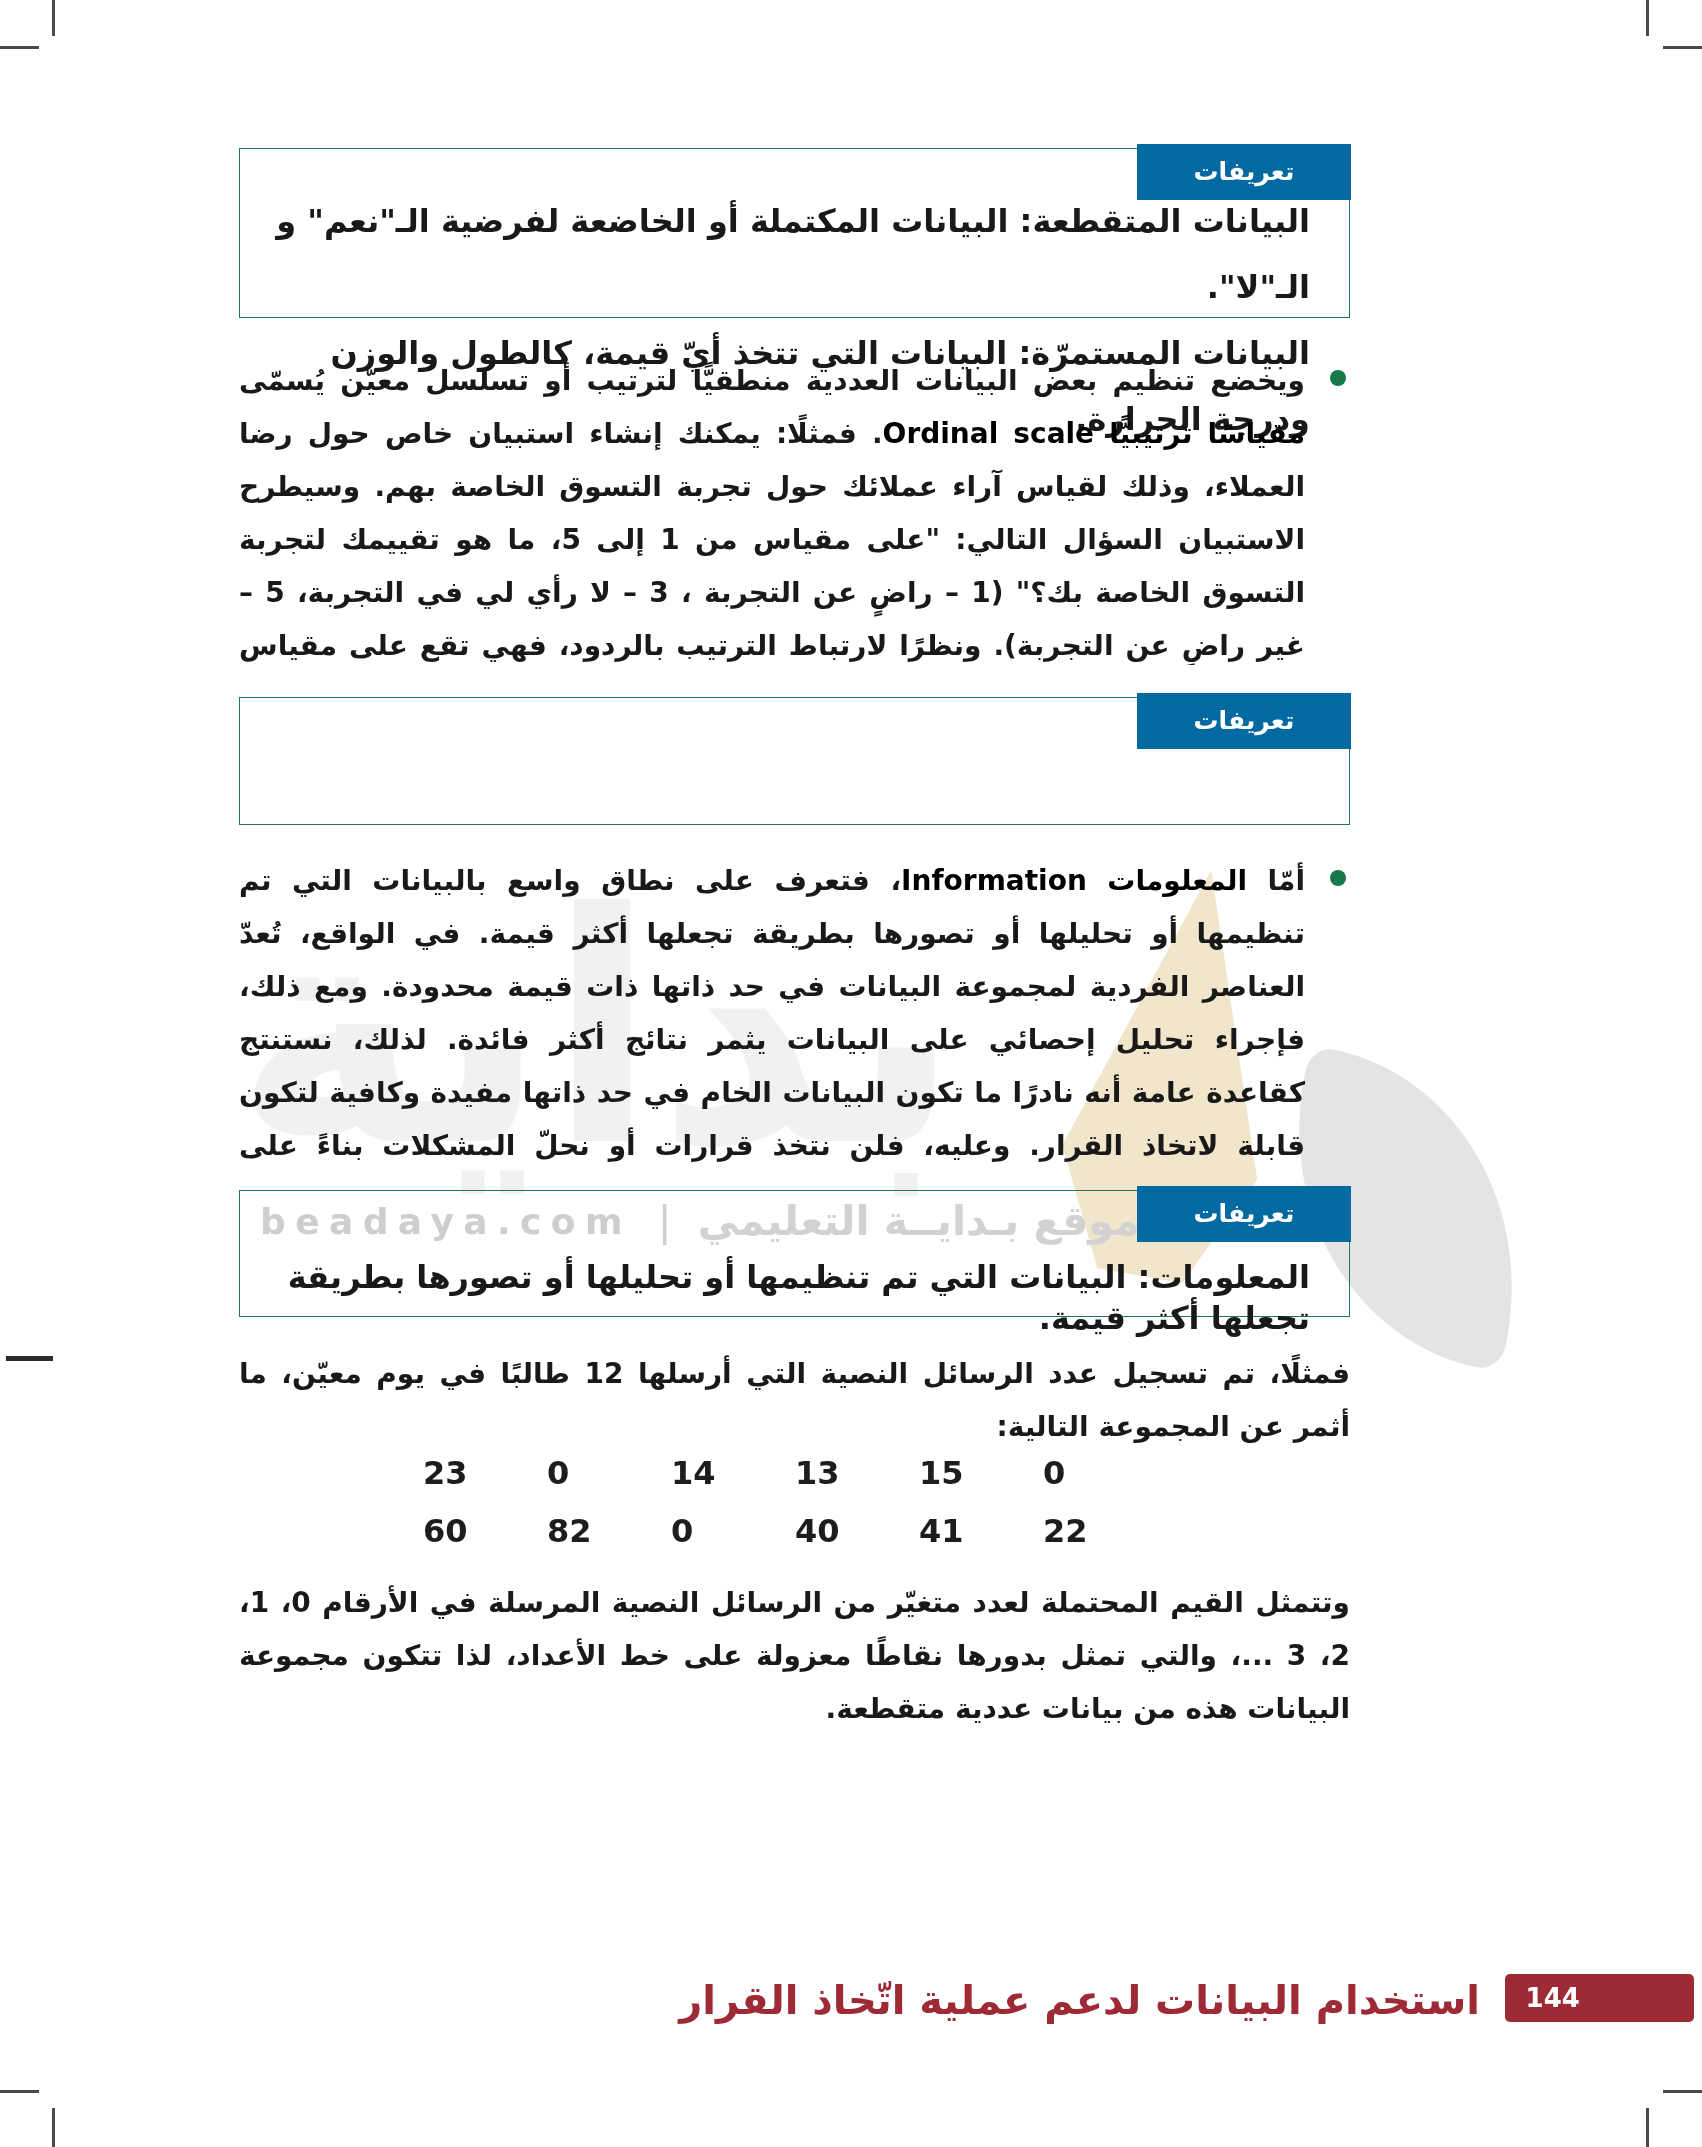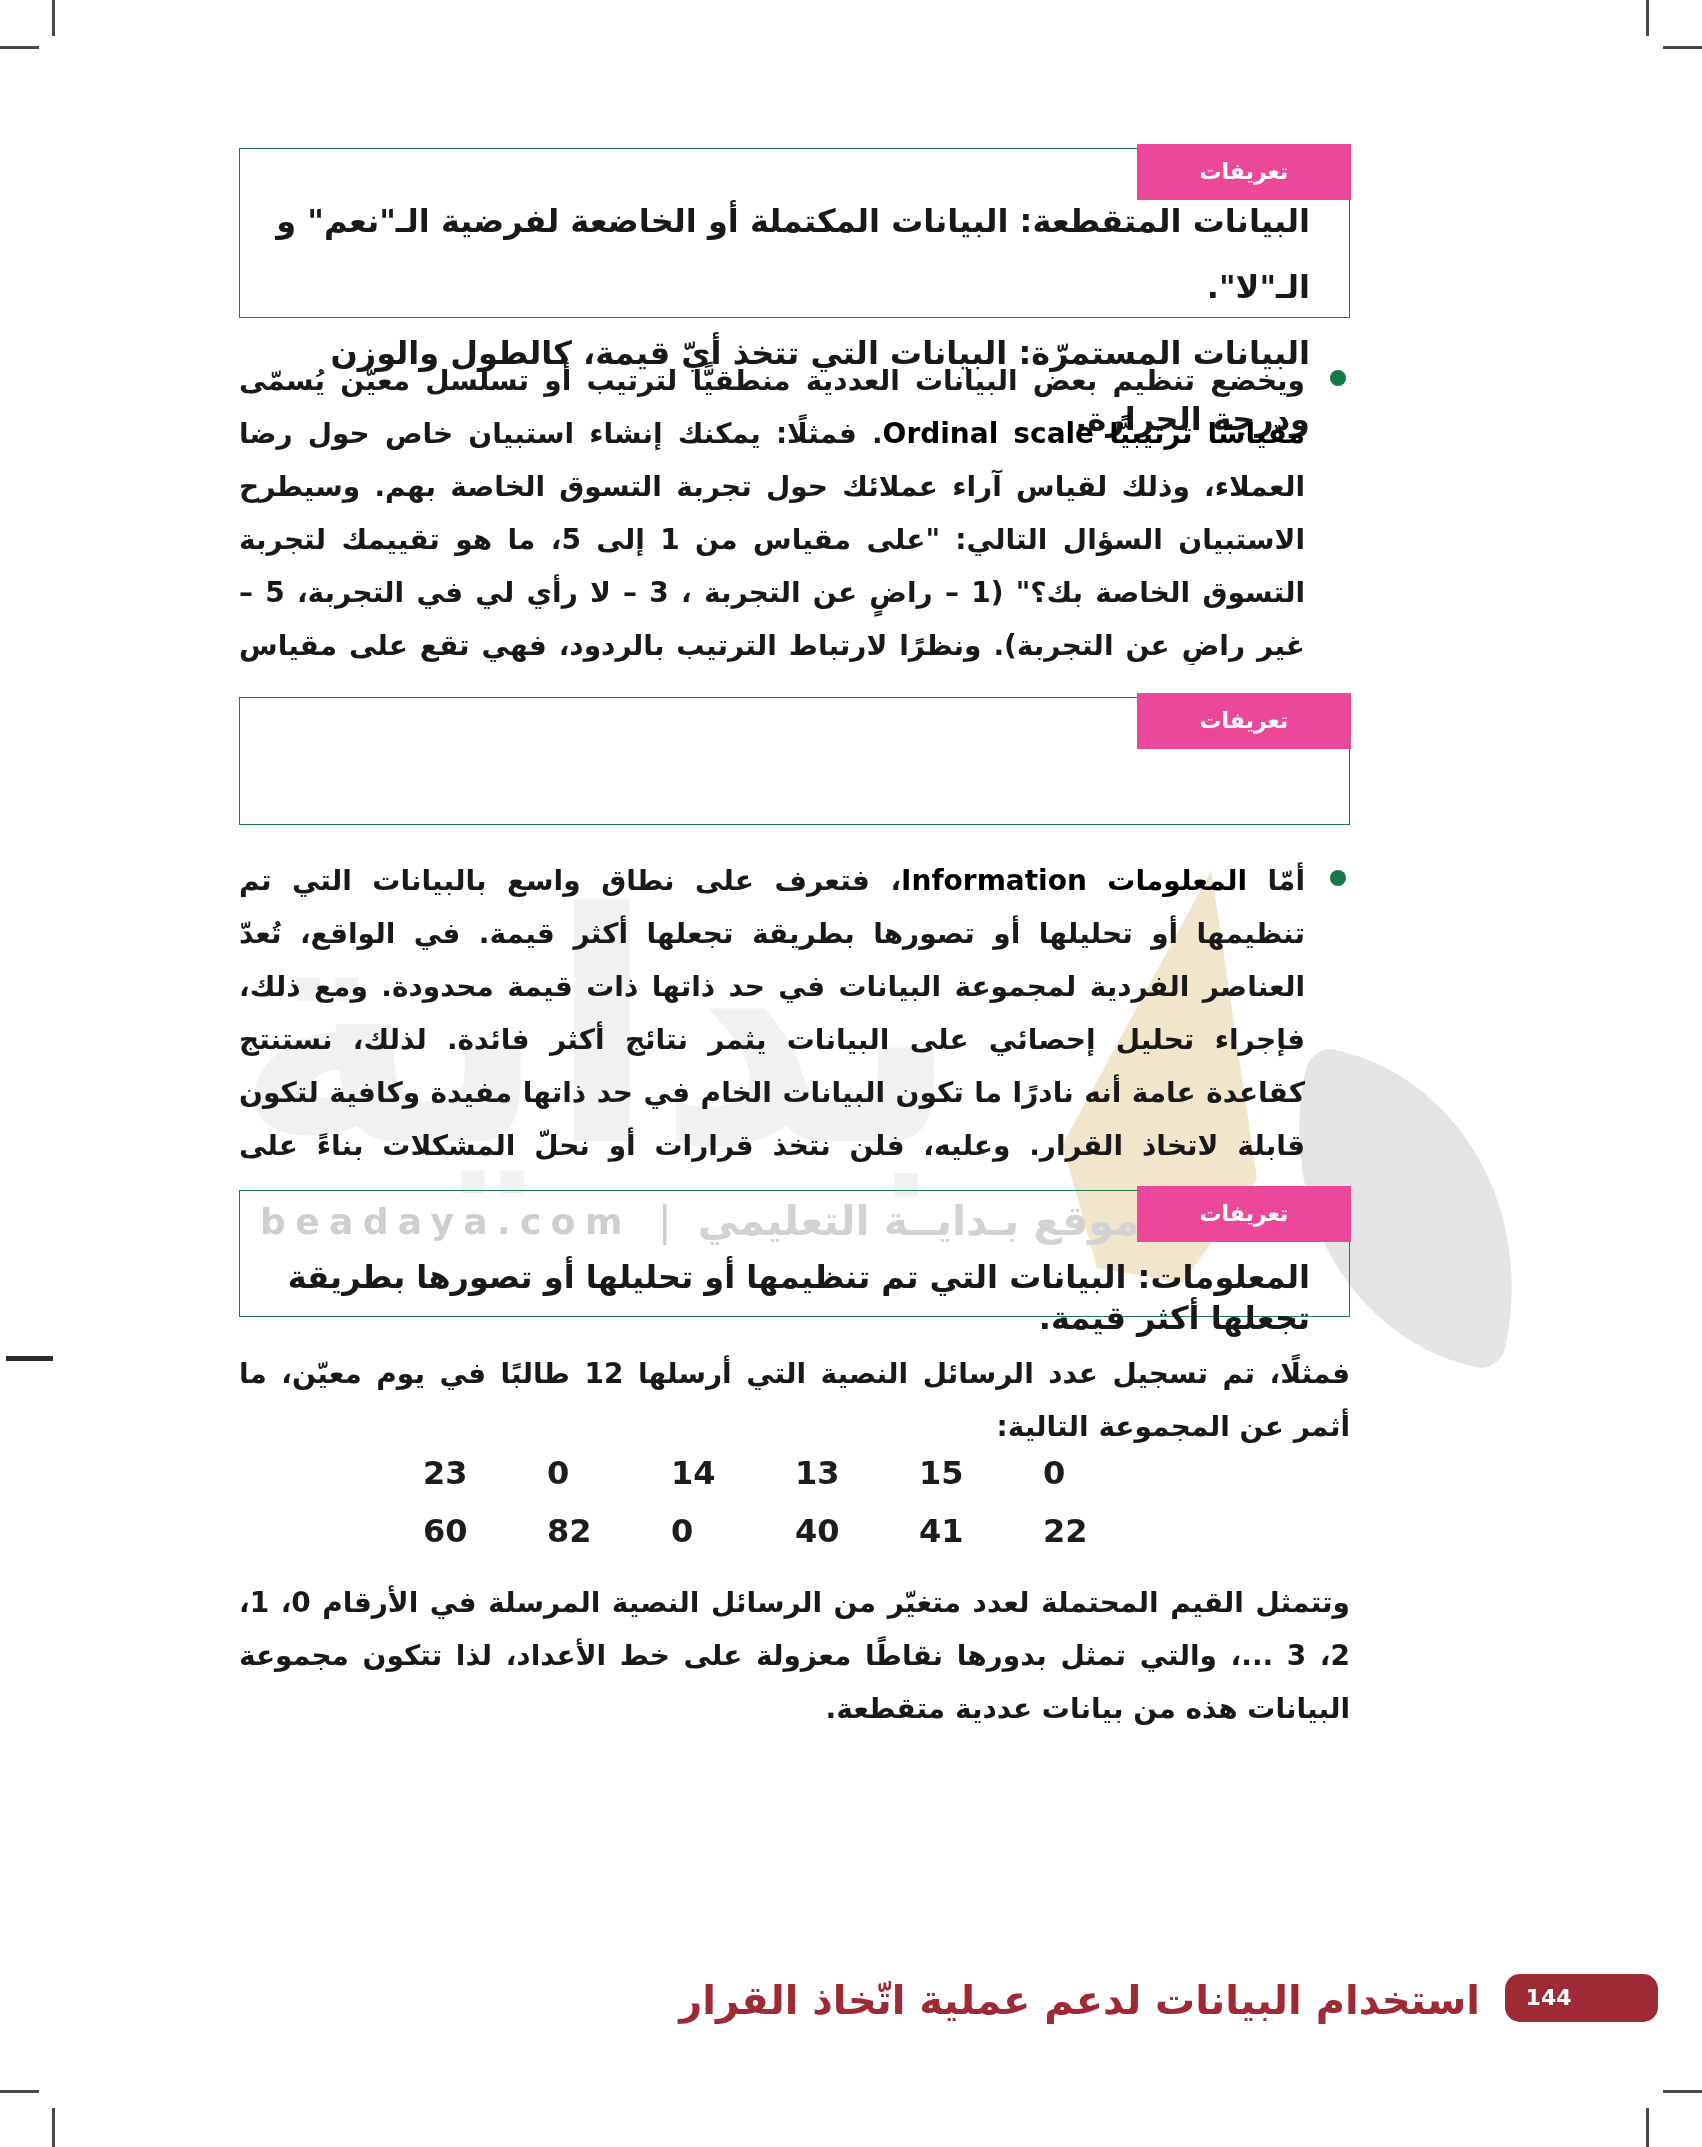--- a/index.html
+++ b/index.html
@@ -29,22 +29,22 @@
            color:#c6c6c6;white-space:nowrap;}
   .wm-latin{font-size:36px;font-weight:700;letter-spacing:9.4px;color:#cecece;text-align:center;}
   .wm-sep{font-size:41px;color:#cecece;}
   .wm-ar{font-size:41px;font-weight:700;letter-spacing:1.9px;color:#d2d2d2;direction:rtl;}
 
   
   .defbox{position:absolute;left:239px;width:1111px;border:1.9px solid #1f7a4c;box-sizing:border-box;}
   .defbox1{top:148px;height:170px;}
   .defbox2{top:697px;height:128px;}
   .defbox3{top:1190px;height:127px;}
-  .deftab{position:absolute;top:-4.7px;right:-1.9px;width:214px;height:56px;background:#ec4899;color:#ffffff;
-          font-size:22px;font-weight:700;text-align:center;line-height:56px;}
+  .deftab{position:absolute;top:-4.7px;right:-1.9px;width:214px;height:56px;background:#0369a1;color:#ffffff;
+          font-size:25px;font-weight:700;text-align:center;line-height:56px;}
   .defcontent{direction:rtl;text-align:right;font-size:32px;font-weight:700;color:#191919;
               padding:0 39px 0 28px;}
   .defbox1 .defcontent{padding-top:39px;line-height:66px;}
   .defbox2 .defcontent{padding-top:67px;line-height:41px;}
   .defbox3 .defcontent{padding-top:66px;line-height:41px;}
 
   
   .para{position:absolute;left:239px;width:1111px;box-sizing:border-box;direction:rtl;text-align:justify;
         font-size:28px;line-height:53px;font-weight:700;color:#191919;overflow:hidden;}
   .bullet{padding-right:45px;}
@@ -58,22 +58,22 @@
   
   .numrow{position:absolute;left:423px;width:695px;display:flex;direction:ltr;justify-content:space-between;
           font-size:32px;font-weight:700;color:#1d1d1d;}
   .numrow span{display:inline-block;min-width:75px;text-align:left;}
   .numrow1{top:1454px;}
   .numrow2{top:1512px;gap:24px;}
 
   
   .footer-title{position:absolute;right:222px;top:1977px;direction:rtl;white-space:nowrap;
                 color:#9e2a35;font-size:40px;font-weight:700;}
-  .page-pill{position:absolute;left:1505px;top:1974px;width:153px;height:48px;background:#9e2a35;
-             border-radius:15px;color:#ffffff;font-size:22px;font-weight:700;line-height:48px;
+  .page-pill{position:absolute;left:1505px;top:1974px;width:189px;height:48px;background:#9e2a35;
+             border-radius:5px;color:#ffffff;font-size:26px;font-weight:700;line-height:48px;
              padding-left:20.6px;box-sizing:border-box;text-align:left;}
 </style>
 </head>
 <body>
 
 <div class="page">
 
   <div class="cm cm-tl-v"></div>
   <div class="cm cm-tl-h"></div>
   <div class="cm cm-tr-v"></div>

